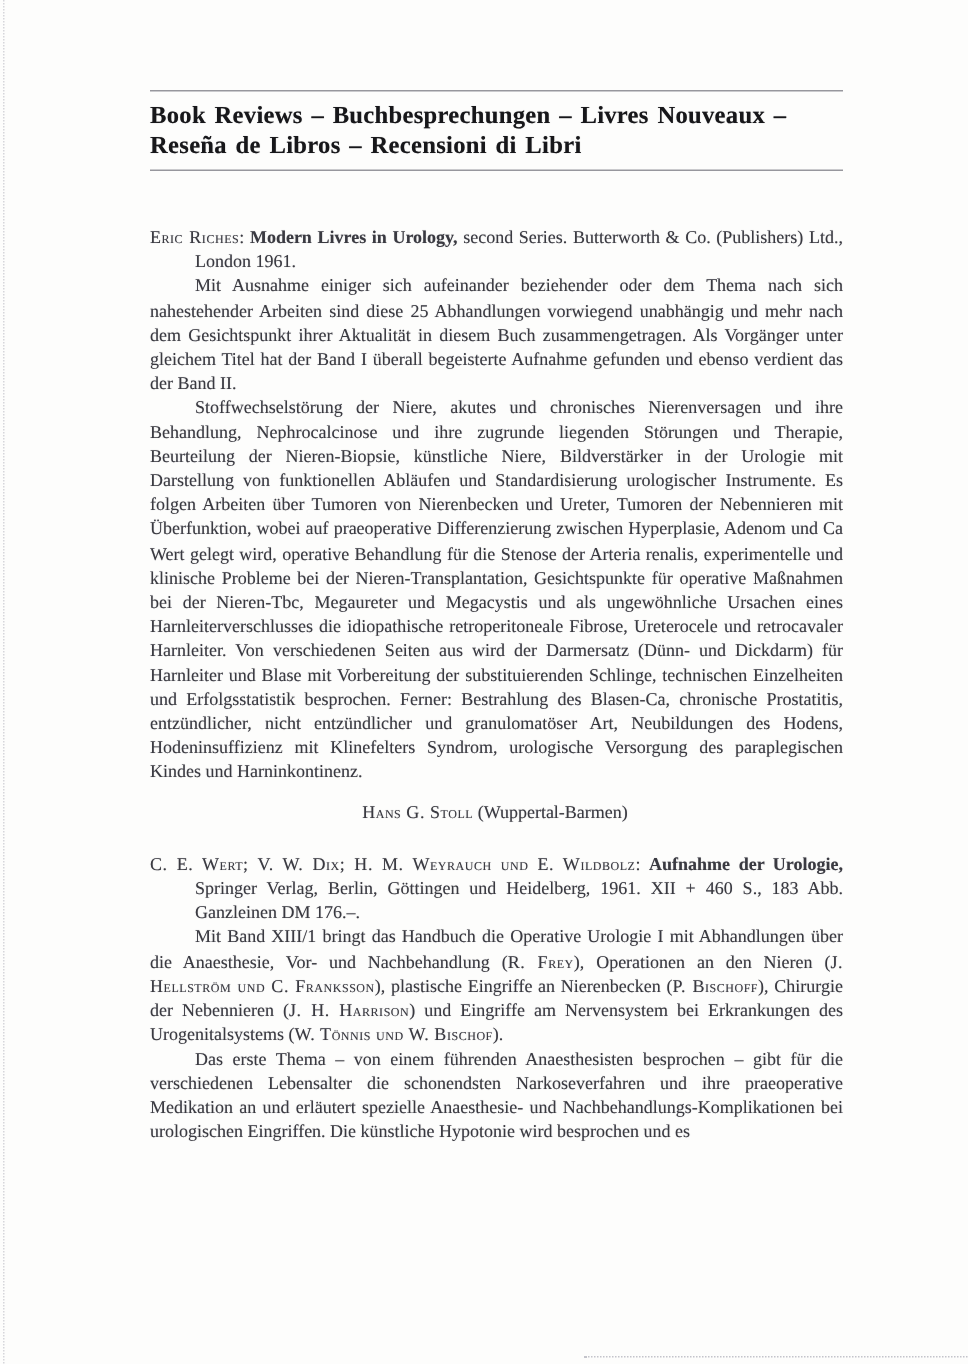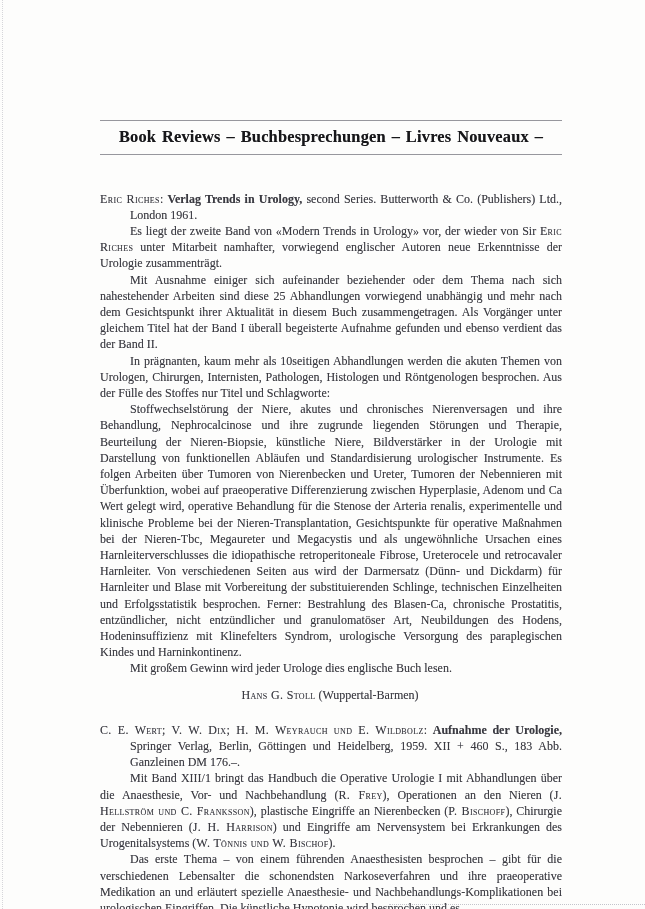--- a/index.html
+++ b/index.html
@@ -17,25 +17,24 @@
     color:var(--ink);
     position:relative;
   }
   .page{
     position:absolute;inset:0;
   }
   .column{
     position:absolute;left:100px;top:0;width:462px;
   }
   .masthead{
-    margin-top:120px;
+    margin-top:60px;
     border-top:1.6px solid var(--rule);
     border-bottom:1.6px solid var(--rule);
     padding:6px 0 7px 0;
-    text-align:center;
   }
   .masthead h1{
     margin:0;
     font-size:16.4px;
     line-height:19.5px;
     font-weight:bold;
     color:var(--title-ink);
     letter-spacing:.2px;
     word-spacing:1.5px;
     text-shadow:0 0 .5px rgba(25,25,30,.55);
@@ -70,33 +69,31 @@
 <body>
 
 <div class="page">
   <div class="edge-left"></div>
   <div class="edge-bottom"></div>
 
   <div class="column">
     <header class="masthead">
       <h1>
         <span>Book Reviews – Buchbesprechungen – Livres Nouveaux –</span>
+        <span>Reseña de Libros – Recensioni di Libri</span>
       </h1>
     </header>
 
     <main class="reviews">
         <article class="review">
-          <p class="para heading"><span class="sc">Eric Riches</span><span>: </span><span class="b">Verlag Trends in Urology,</span><span> second Series. Butterworth &amp; Co. (Publishers) Ltd., London 1961.</span></p>
-          <p class="para body"><span>Es liegt der zweite Band von «Modern Trends in Urology» vor, der wieder von Sir </span><span class="sc">Eric Riches</span><span> unter Mitarbeit namhafter, vorwiegend englischer Autoren neue Erkenntnisse der Urologie zusammenträgt.</span></p>
+          <p class="para heading"><span class="sc">Eric Riches</span><span>: </span><span class="b">Modern Livres in Urology,</span><span> second Series. Butterworth &amp; Co. (Publishers) Ltd., London 1961.</span></p>
           <p class="para body"><span>Mit Ausnahme einiger sich aufeinander beziehender oder dem Thema nach sich nahestehender Arbeiten sind diese 25 Abhandlungen vorwiegend unabhängig und mehr nach dem Gesichtspunkt ihrer Aktualität in diesem Buch zusammengetragen. Als Vorgänger unter gleichem Titel hat der Band I überall begeisterte Aufnahme gefunden und ebenso verdient das der Band II.</span></p>
-          <p class="para body"><span>In prägnanten, kaum mehr als 10seitigen Abhandlungen werden die akuten Themen von Urologen, Chirurgen, Internisten, Pathologen, Histologen und Röntgenologen besprochen. Aus der Fülle des Stoffes nur Titel und Schlagworte:</span></p>
           <p class="para body"><span>Stoffwechselstörung der Niere, akutes und chronisches Nierenversagen und ihre Behandlung, Nephrocalcinose und ihre zugrunde liegenden Störungen und Therapie, Beurteilung der Nieren-Biopsie, künstliche Niere, Bildverstärker in der Urologie mit Darstellung von funktionellen Abläufen und Standardisierung urologischer Instrumente. Es folgen Arbeiten über Tumoren von Nierenbecken und Ureter, Tumoren der Nebennieren mit Überfunktion, wobei auf praeoperative Differenzierung zwischen Hyperplasie, Adenom und Ca Wert gelegt wird, operative Behandlung für die Stenose der Arteria renalis, experimentelle und klinische Probleme bei der Nieren-Transplantation, Gesichtspunkte für operative Maßnahmen bei der Nieren-Tbc, Megaureter und Megacystis und als ungewöhnliche Ursachen eines Harnleiterverschlusses die idiopathische retroperitoneale Fibrose, Ureterocele und retrocavaler Harnleiter. Von verschiedenen Seiten aus wird der Darmersatz (Dünn- und Dickdarm) für Harnleiter und Blase mit Vorbereitung der substituierenden Schlinge, technischen Einzelheiten und Erfolgsstatistik besprochen. Ferner: Bestrahlung des Blasen-Ca, chronische Prostatitis, entzündlicher, nicht entzündlicher und granulomatöser Art, Neubildungen des Hodens, Hodeninsuffizienz mit Klinefelters Syndrom, urologische Versorgung des paraplegischen Kindes und Harninkontinenz.</span></p>
-          <p class="para body"><span>Mit großem Gewinn wird jeder Urologe dies englische Buch lesen.</span></p>
           <p class="para signature"><span class="sc">Hans G. Stoll</span><span> (Wuppertal-Barmen)</span></p>
         </article>
         <article class="review">
-          <p class="para heading"><span class="sc">C. E. Wert; V. W. Dix; H. M. Weyrauch und E. Wildbolz</span><span>: </span><span class="b">Aufnahme der Urologie,</span><span> Springer Verlag, Berlin, Göttingen und Heidelberg, 1959. XII + 460 S., 183 Abb. Ganzleinen DM 176.–.</span></p>
+          <p class="para heading"><span class="sc">C. E. Wert; V. W. Dix; H. M. Weyrauch und E. Wildbolz</span><span>: </span><span class="b">Aufnahme der Urologie,</span><span> Springer Verlag, Berlin, Göttingen und Heidelberg, 1961. XII + 460 S., 183 Abb. Ganzleinen DM 176.–.</span></p>
           <p class="para body"><span>Mit Band XIII/1 bringt das Handbuch die Operative Urologie I mit Abhandlungen über die Anaesthesie, Vor- und Nachbehandlung (</span><span class="sc">R. Frey</span><span>), Operationen an den Nieren (</span><span class="sc">J. Hellström und C. Franksson</span><span>), plastische Eingriffe an Nierenbecken (</span><span class="sc">P. Bischoff</span><span>), Chirurgie der Nebennieren (</span><span class="sc">J. H. Harrison</span><span>) und Eingriffe am Nervensystem bei Erkrankungen des Urogenitalsystems (</span><span class="sc">W. Tönnis und W. Bischof</span><span>).</span></p>
           <p class="para body"><span>Das erste Thema – von einem führenden Anaesthesisten besprochen – gibt für die verschiedenen Lebensalter die schonendsten Narkoseverfahren und ihre praeoperative Medikation an und erläutert spezielle Anaesthesie- und Nachbehandlungs-Komplikationen bei urologischen Eingriffen. Die künstliche Hypotonie wird besprochen und es</span></p>
         </article>
       </main>
   </div>
 </div>
 
 </body></html>

